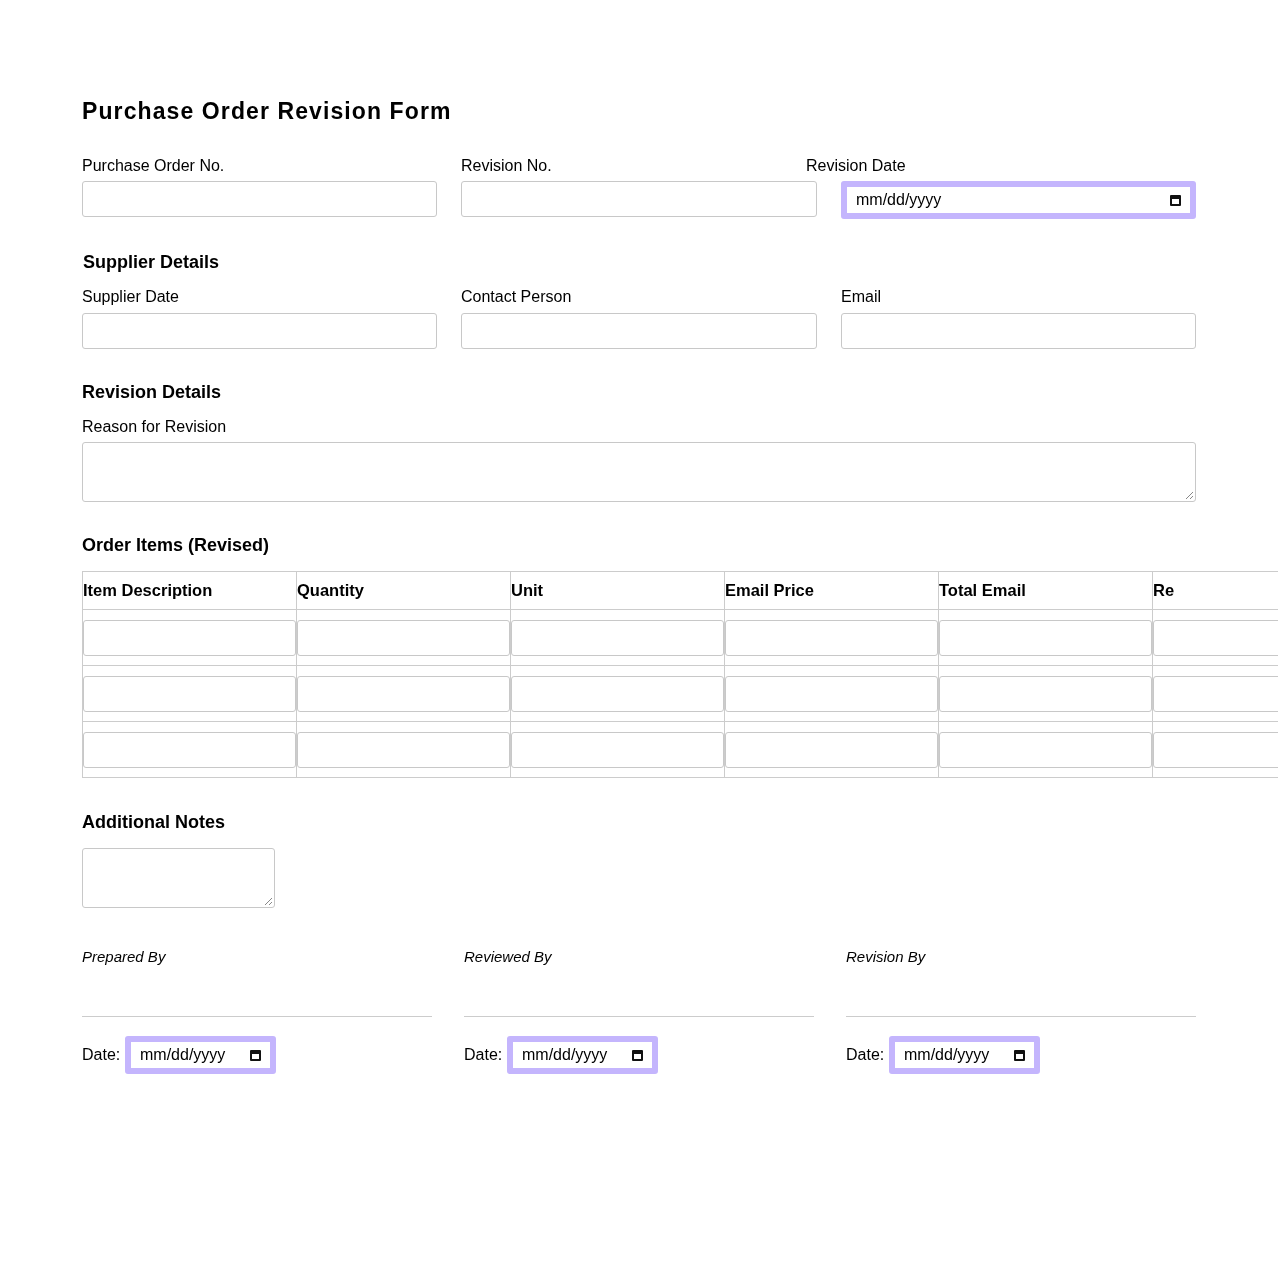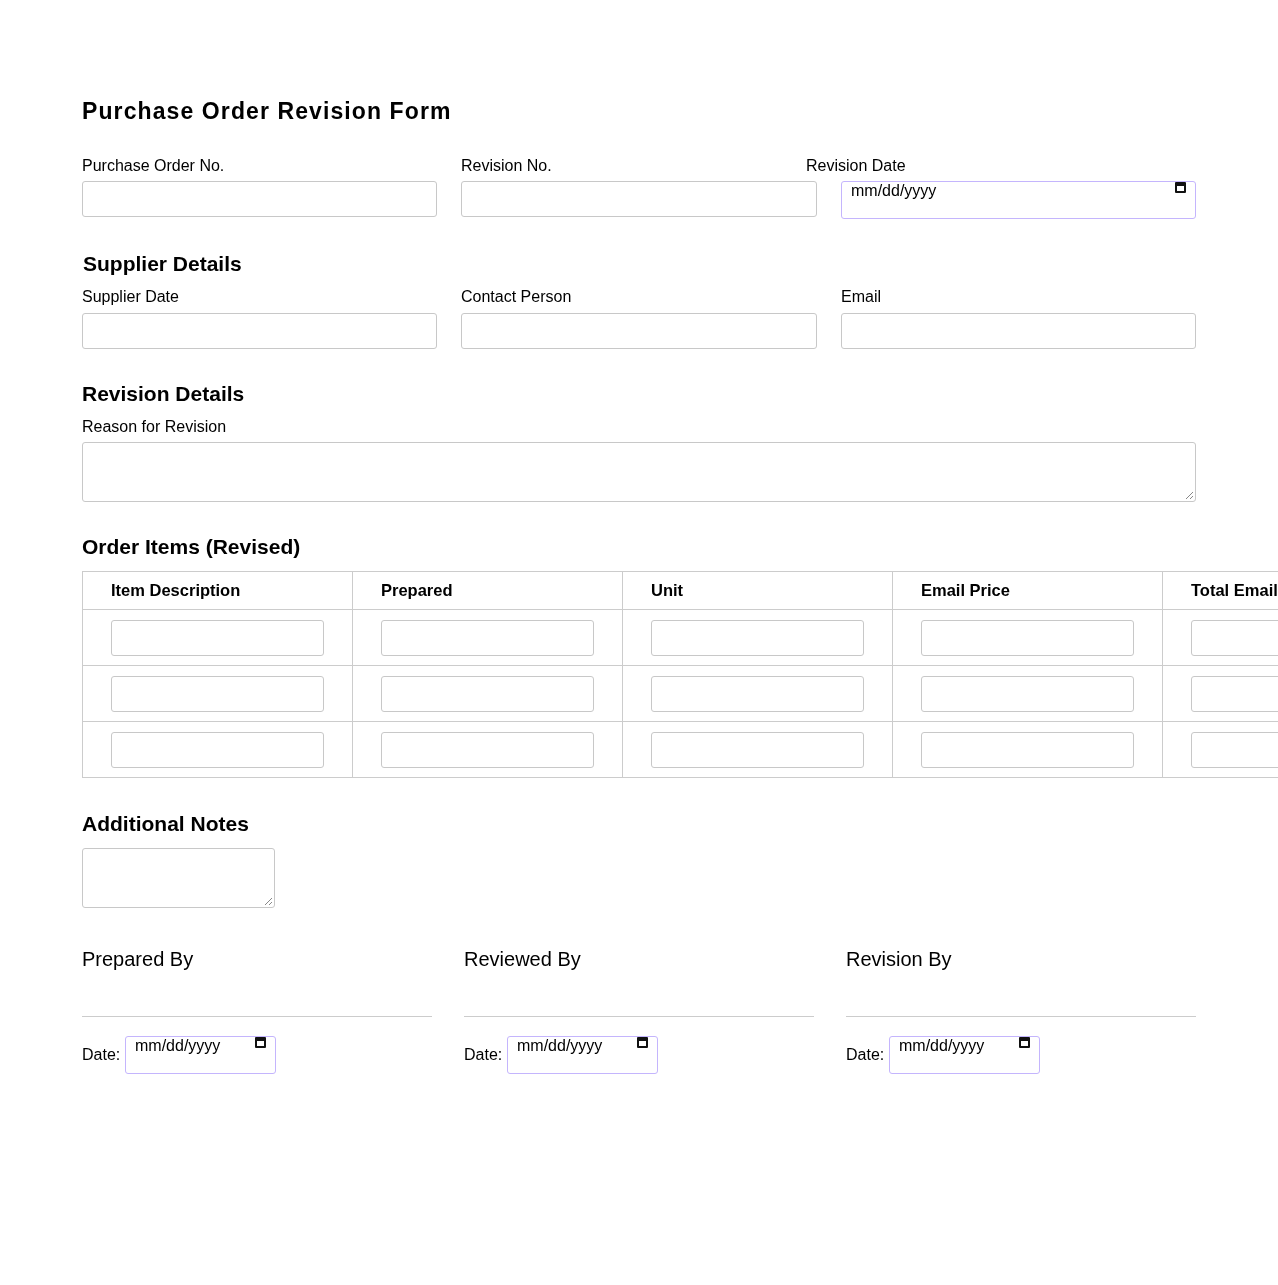--- a/index.html
+++ b/index.html
@@ -5,53 +5,53 @@
   html, body { margin: 0; padding: 0; background: #ffffff; }
   body {
     width: 1278px; height: 1285px; overflow: hidden; position: relative;
     font-family: "Liberation Sans", sans-serif; color: #000; font-size: 16px;
   }
   h1 {
     position: absolute; top: 98px; left: 0; margin: 0;
     font-size: 23px; font-weight: bold; letter-spacing: 1.1px; white-space: nowrap;
   }
   .label { position: absolute; font-size: 16px; white-space: nowrap; }
-  .section { position: absolute; font-size: 21px; font-weight: bold; white-space: nowrap; }
+  .section { position: absolute; font-size: 18px; font-weight: bold; white-space: nowrap; }
   .input {
     position: absolute; box-sizing: border-box; border: 1px solid #c8c8c8; border-radius: 3px;
     background: #fff; height: 36px;
   }
   .date-input {
-    position: absolute; box-sizing: border-box; border: 1px solid #c4b5fd; border-radius: 3px;
-    background: #fff; height: 38px; display: flex; padding: 0 9px;
+    position: absolute; box-sizing: border-box; border: 6px solid #c4b5fd; border-radius: 3px;
+    background: #fff; height: 38px; display: flex; align-items: center; padding: 0 9px;
     font-size: 16px; justify-content: space-between;
   }
   .cal {
     width: 11px; height: 11px; border: 2px solid #111; border-top-width: 4px; border-radius: 1px;
     box-sizing: border-box; display: inline-block;
   }
   .textarea {
     position: absolute; box-sizing: border-box; border: 1px solid #c8c8c8; border-radius: 3px; background: #fff;
   }
   .grip {
     position: absolute; right: 2px; bottom: 2px; width: 7px; height: 7px;
     background:
       linear-gradient(135deg, transparent 45%, #888 45%, #888 55%, transparent 55%),
       linear-gradient(135deg, transparent 75%, #888 75%, #888 85%, transparent 85%);
   }
   .table-wrap { position: absolute; left: 82px; top: 571px; }
   table { border-collapse: collapse; table-layout: fixed; }
-  th, td { border: 1px solid #ccc; width: 233px; box-sizing: border-box; padding: 0 28px; }
+  th, td { border: 1px solid #ccc; width: 233px; box-sizing: border-box; padding: 0 0; }
   th { height: 38px; text-align: left; font-size: 16.5px; font-weight: bold; white-space: nowrap; overflow: hidden; }
   td { height: 56px; }
   .cell-input {
     box-sizing: border-box; width: 213px; height: 36px; border: 1px solid #c8c8c8; border-radius: 3px; background:#fff;
   }
   .sig-line { position: absolute; height: 1px; background: #ccc; }
-  .sig-label { position: absolute; font-size: 20px; white-space: nowrap; }
+  .sig-label { position: absolute; font-size: 15px; white-space: nowrap; font-style: italic; }
   .date-label { position: absolute; font-size: 16px; white-space: nowrap; text-align: right; }
 </style>
 </head>
 <body>
 
 <h1 style="left:82px">Purchase Order Revision Form</h1>
 
 <span class="label" style="left:82px;top:157px">Purchase Order No.</span>
 <div class="input" style="left:82px;top:181px;width:355px"></div>
 
@@ -81,21 +81,21 @@
   <span class="grip"></span>
 </div>
 
 <span class="section" style="left:82px;top:535px">Order Items (Revised)</span>
 
 <div class="table-wrap">
   <table>
     <thead>
       <tr>
         <th>Item Description</th>
-        <th>Prepared</th>
+        <th>Quantity</th>
         <th>Unit</th>
         <th>Email Price</th>
         <th>Total Email</th>
         <th>Re</th>
       </tr>
     </thead>
     <tbody>
       <tr>
         <td>
             <div class="cell-input"></div>

